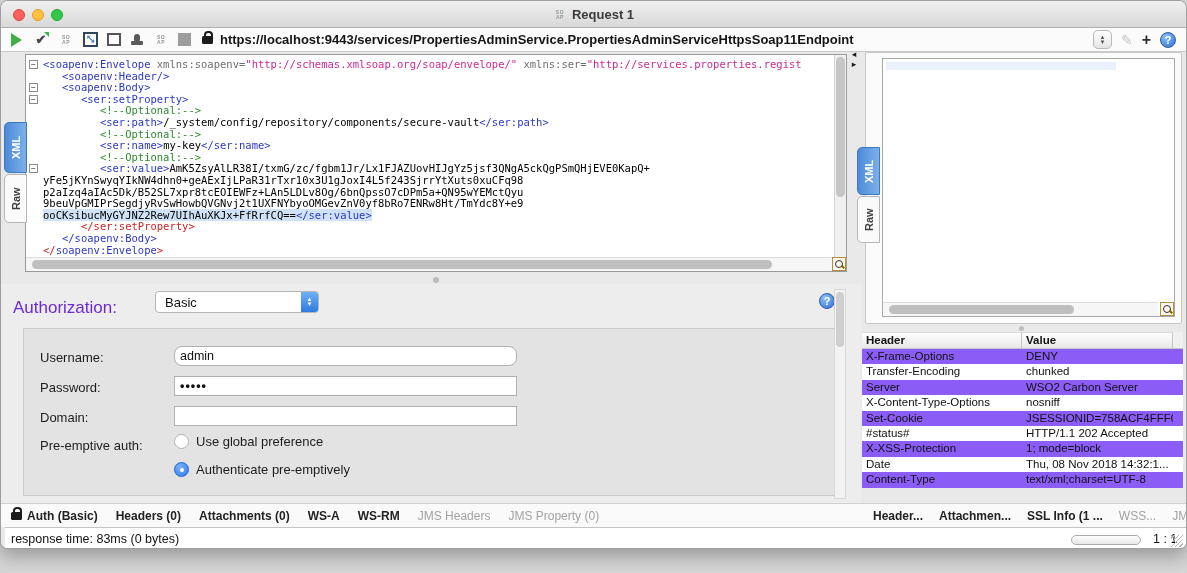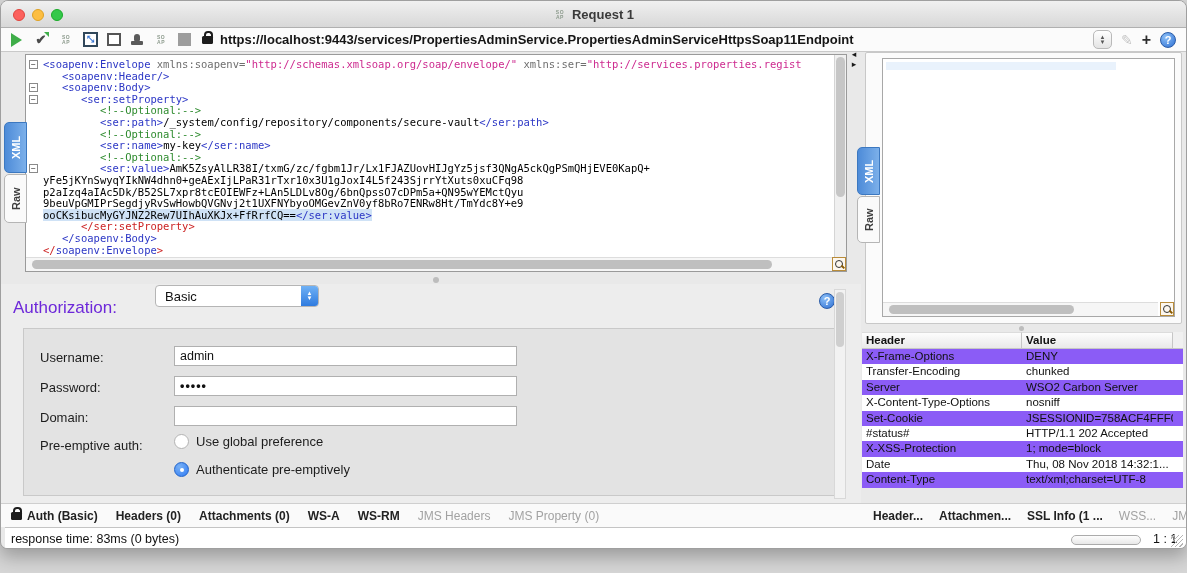--- a/index.html
+++ b/index.html
@@ -73,21 +73,21 @@
           border:1px solid #b5b5b5; border-radius:0 5px 5px 0; }
   .vtab.active { background:linear-gradient(90deg,#7cb0ea,#4d8bd8); color:#fff; border-color:#3c78c0; }
   .vtab.plain  { background:#fafafa; color:#3e3e3e; }
 
   
   .split-dot { position:absolute; width:6px; height:6px; border-radius:50%; background:#bdbdbd; }
 
   
   #auth-panel { position:absolute; left:0; top:283px; width:860px; height:219px; background:#ededed; }
   #auth-label { position:absolute; left:12px; top:14px; font-size:17px; color:#6d28d9; }
-  #auth-combo { position:absolute; left:154px; top:1px; width:164px; height:22px; background:#fff;
+  #auth-combo { position:absolute; left:154px; top:7px; width:164px; height:22px; background:#fff;
                 border:1px solid #b5b5b5; border-radius:4px; font-size:13px; color:#111;
                 display:flex; align-items:center; padding-left:9px; }
   #auth-combo .stepper { position:absolute; right:0; top:0; width:17px; height:20px; border-radius:0 3px 3px 0;
                 background:linear-gradient(#6fb1f5,#2f7bdf); color:#fff; font-size:6px; line-height:5px;
                 display:flex; flex-direction:column; align-items:center; justify-content:center; }
   #auth-help { position:absolute; left:818px; top:9px; }
   #auth-box { position:absolute; left:22px; top:44px; width:823px; height:168px; background:#e3e3e3; border:1px solid #c9c9c9; }
   .fld-label { position:absolute; left:16px; font-size:13px; color:#1d1d1d; }
   .fld-input { position:absolute; left:150px; width:343px; height:20px; background:#fff; border:1px solid #b0b0b0;
                font-size:12.5px; color:#111; display:flex; align-items:center; padding-left:5px; }
@@ -211,21 +211,21 @@
       <span>Basic</span>
       <span class="stepper">
           <span>▲</span>
           <span>▼</span>
         </span>
     </div>
     <span class="help-btn" id="auth-help">?</span>
 
     <div id="auth-box">
       <span class="fld-label" style="top:21px;">Username:</span>
-      <div class="fld-input" style="top:17px;">
+      <div class="fld-input" style="top:17px;border-radius:8px;">
           <span>admin</span>
         </div>
       <span class="fld-label" style="top:51px;">Password:</span>
       <div class="fld-input" style="top:47px; font-weight:bold; letter-spacing:1px;">
           <span>•••••</span>
         </div>
       <span class="fld-label" style="top:81px;">Domain:</span>
       <div class="fld-input" style="top:77px;">
           <span></span>
         </div>

